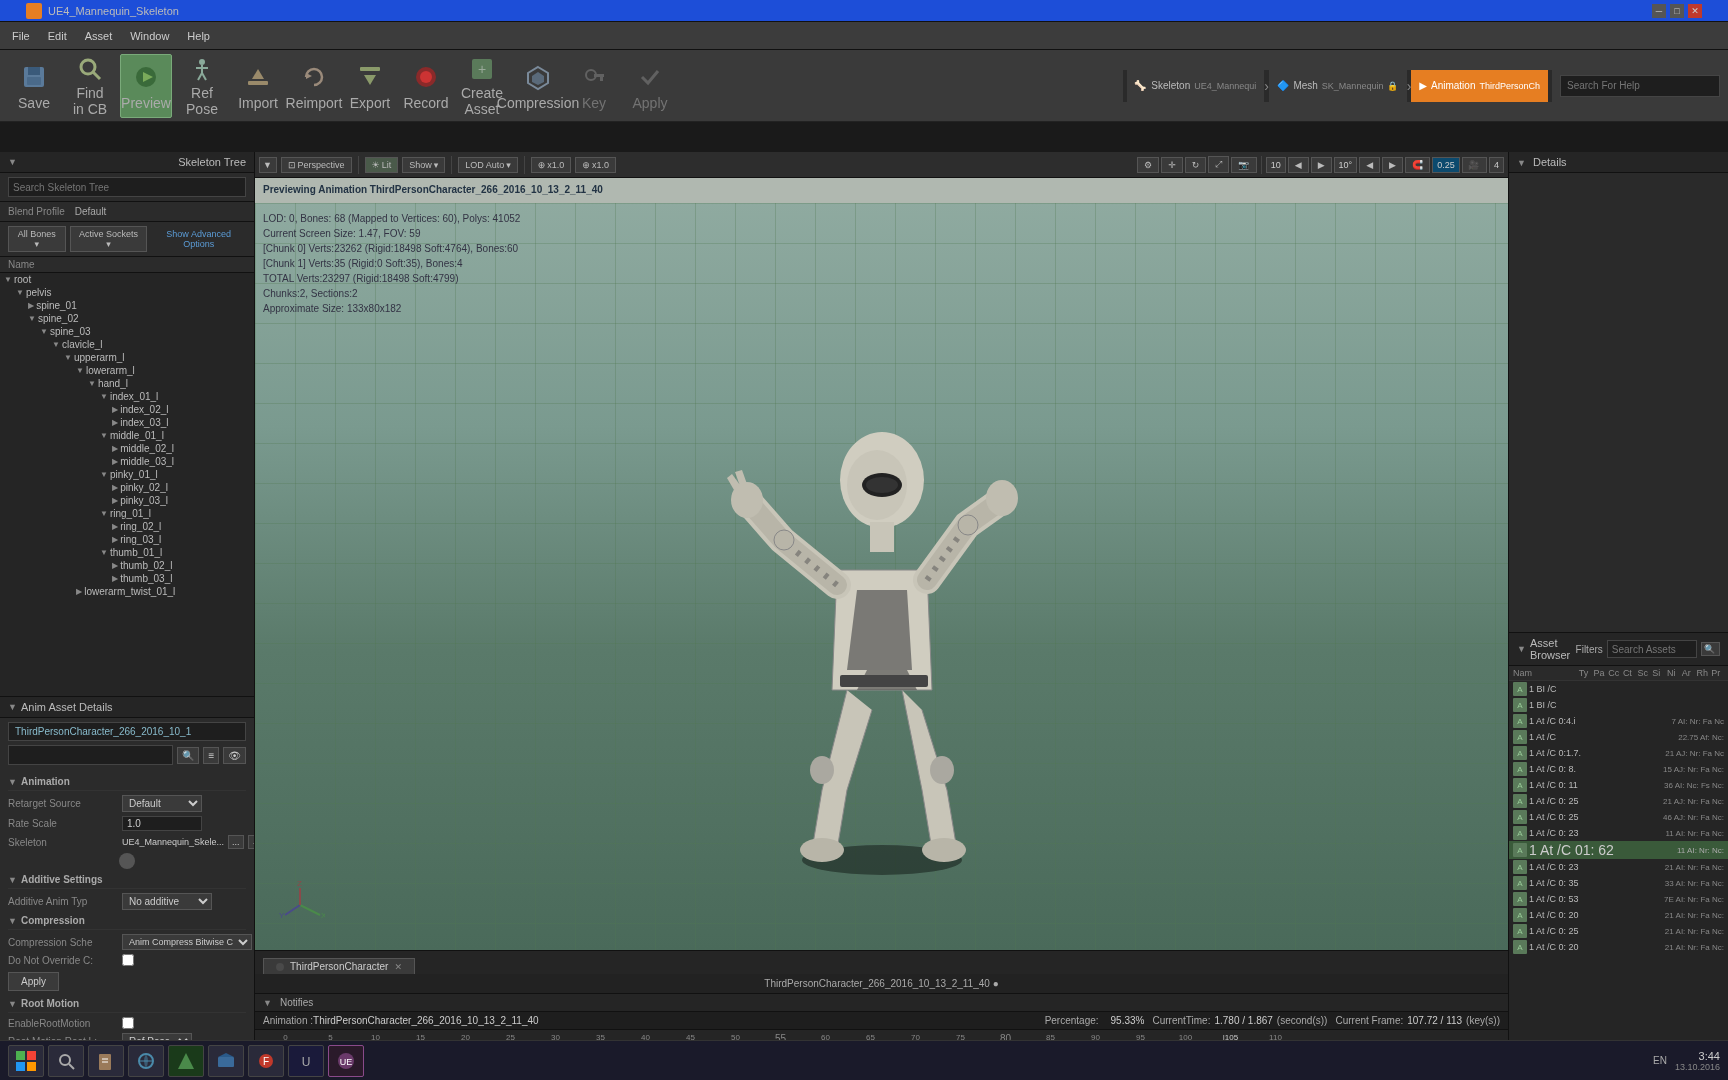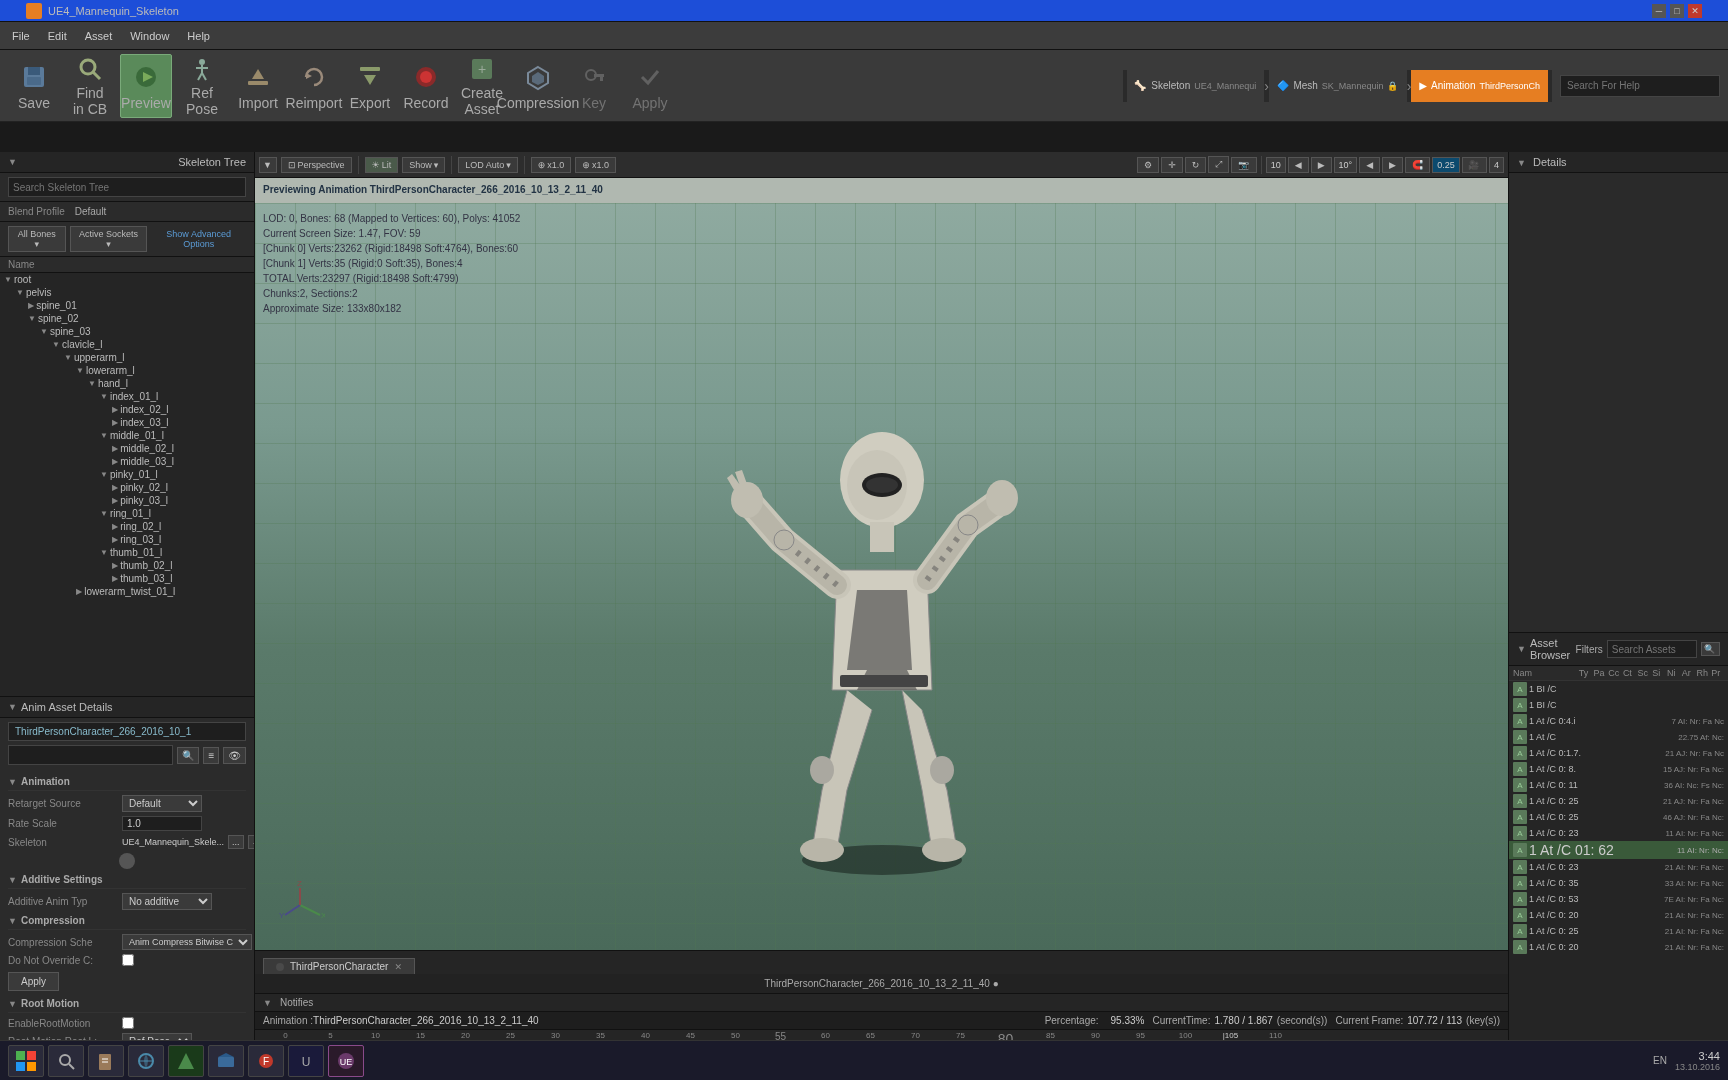--- a/index.html
+++ b/index.html
@@ -722,21 +722,21 @@
               </div>
             <div class="ruler-mark" style="display:flex; flex-direction:column; align-items:center; font-size:8px; color:#888; min-width:45px;">
                 <span>65</span>
               </div>
             <div class="ruler-mark" style="display:flex; flex-direction:column; align-items:center; font-size:8px; color:#888; min-width:45px;">
                 <span>70</span>
               </div>
             <div class="ruler-mark" style="display:flex; flex-direction:column; align-items:center; font-size:8px; color:#888; min-width:45px;">
                 <span>75</span>
               </div>
-            <div class="ruler-mark" style="display:flex; flex-direction:column; align-items:center; font-size:14px; color:#888; min-width:45px;">
+            <div class="ruler-mark" style="display:flex; flex-direction:column; align-items:center; font-size:10px; color:#888; min-width:45px;">
                 <span>80</span>
               </div>
             <div class="ruler-mark" style="display:flex; flex-direction:column; align-items:center; font-size:8px; color:#888; min-width:45px;">
                 <span>85</span>
               </div>
             <div class="ruler-mark" style="display:flex; flex-direction:column; align-items:center; font-size:8px; color:#888; min-width:45px;">
                 <span>90</span>
               </div>
             <div class="ruler-mark" style="display:flex; flex-direction:column; align-items:center; font-size:8px; color:#888; min-width:45px;">
                 <span>95</span>

